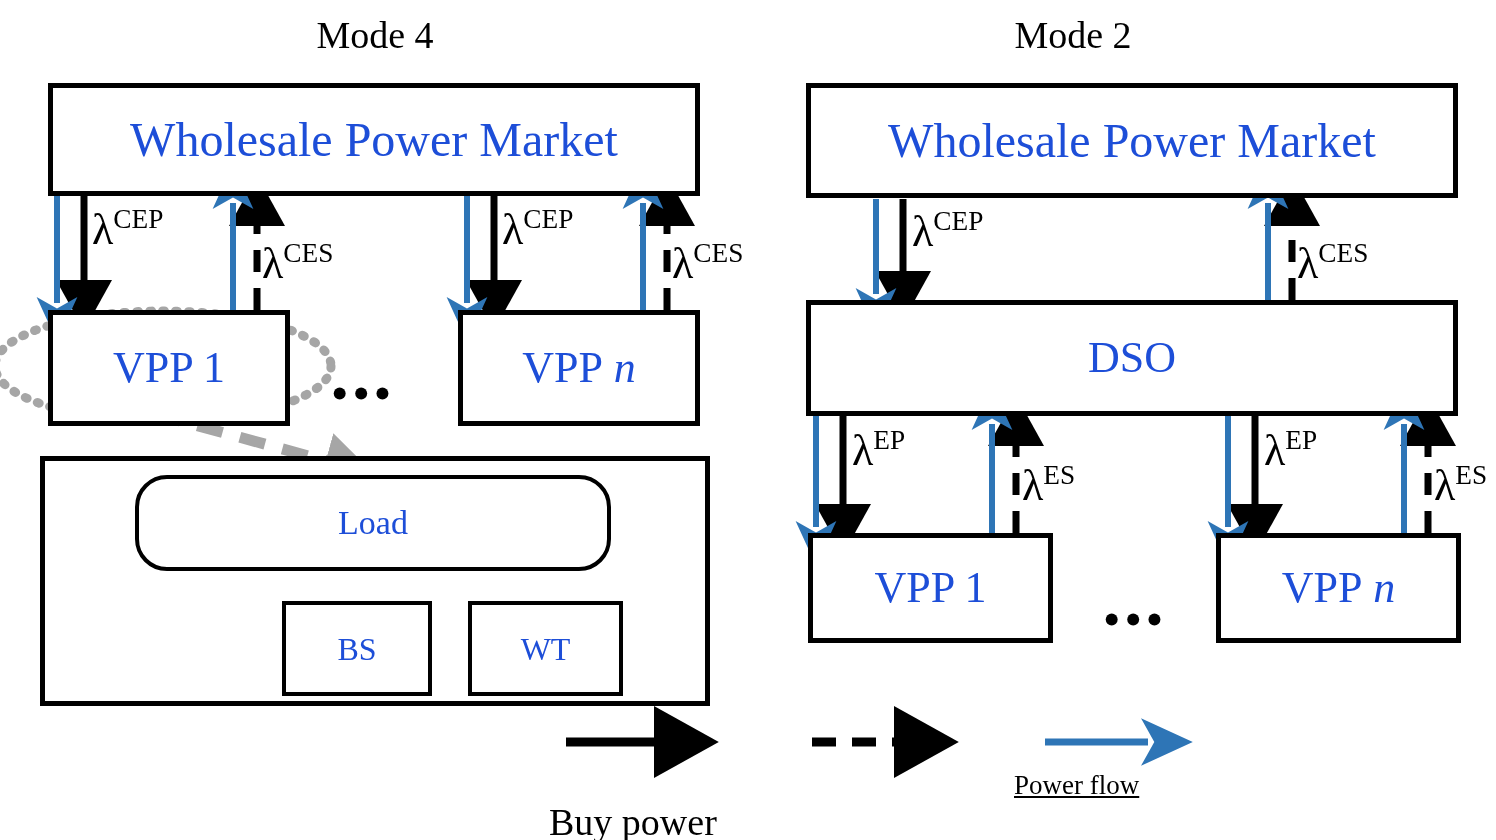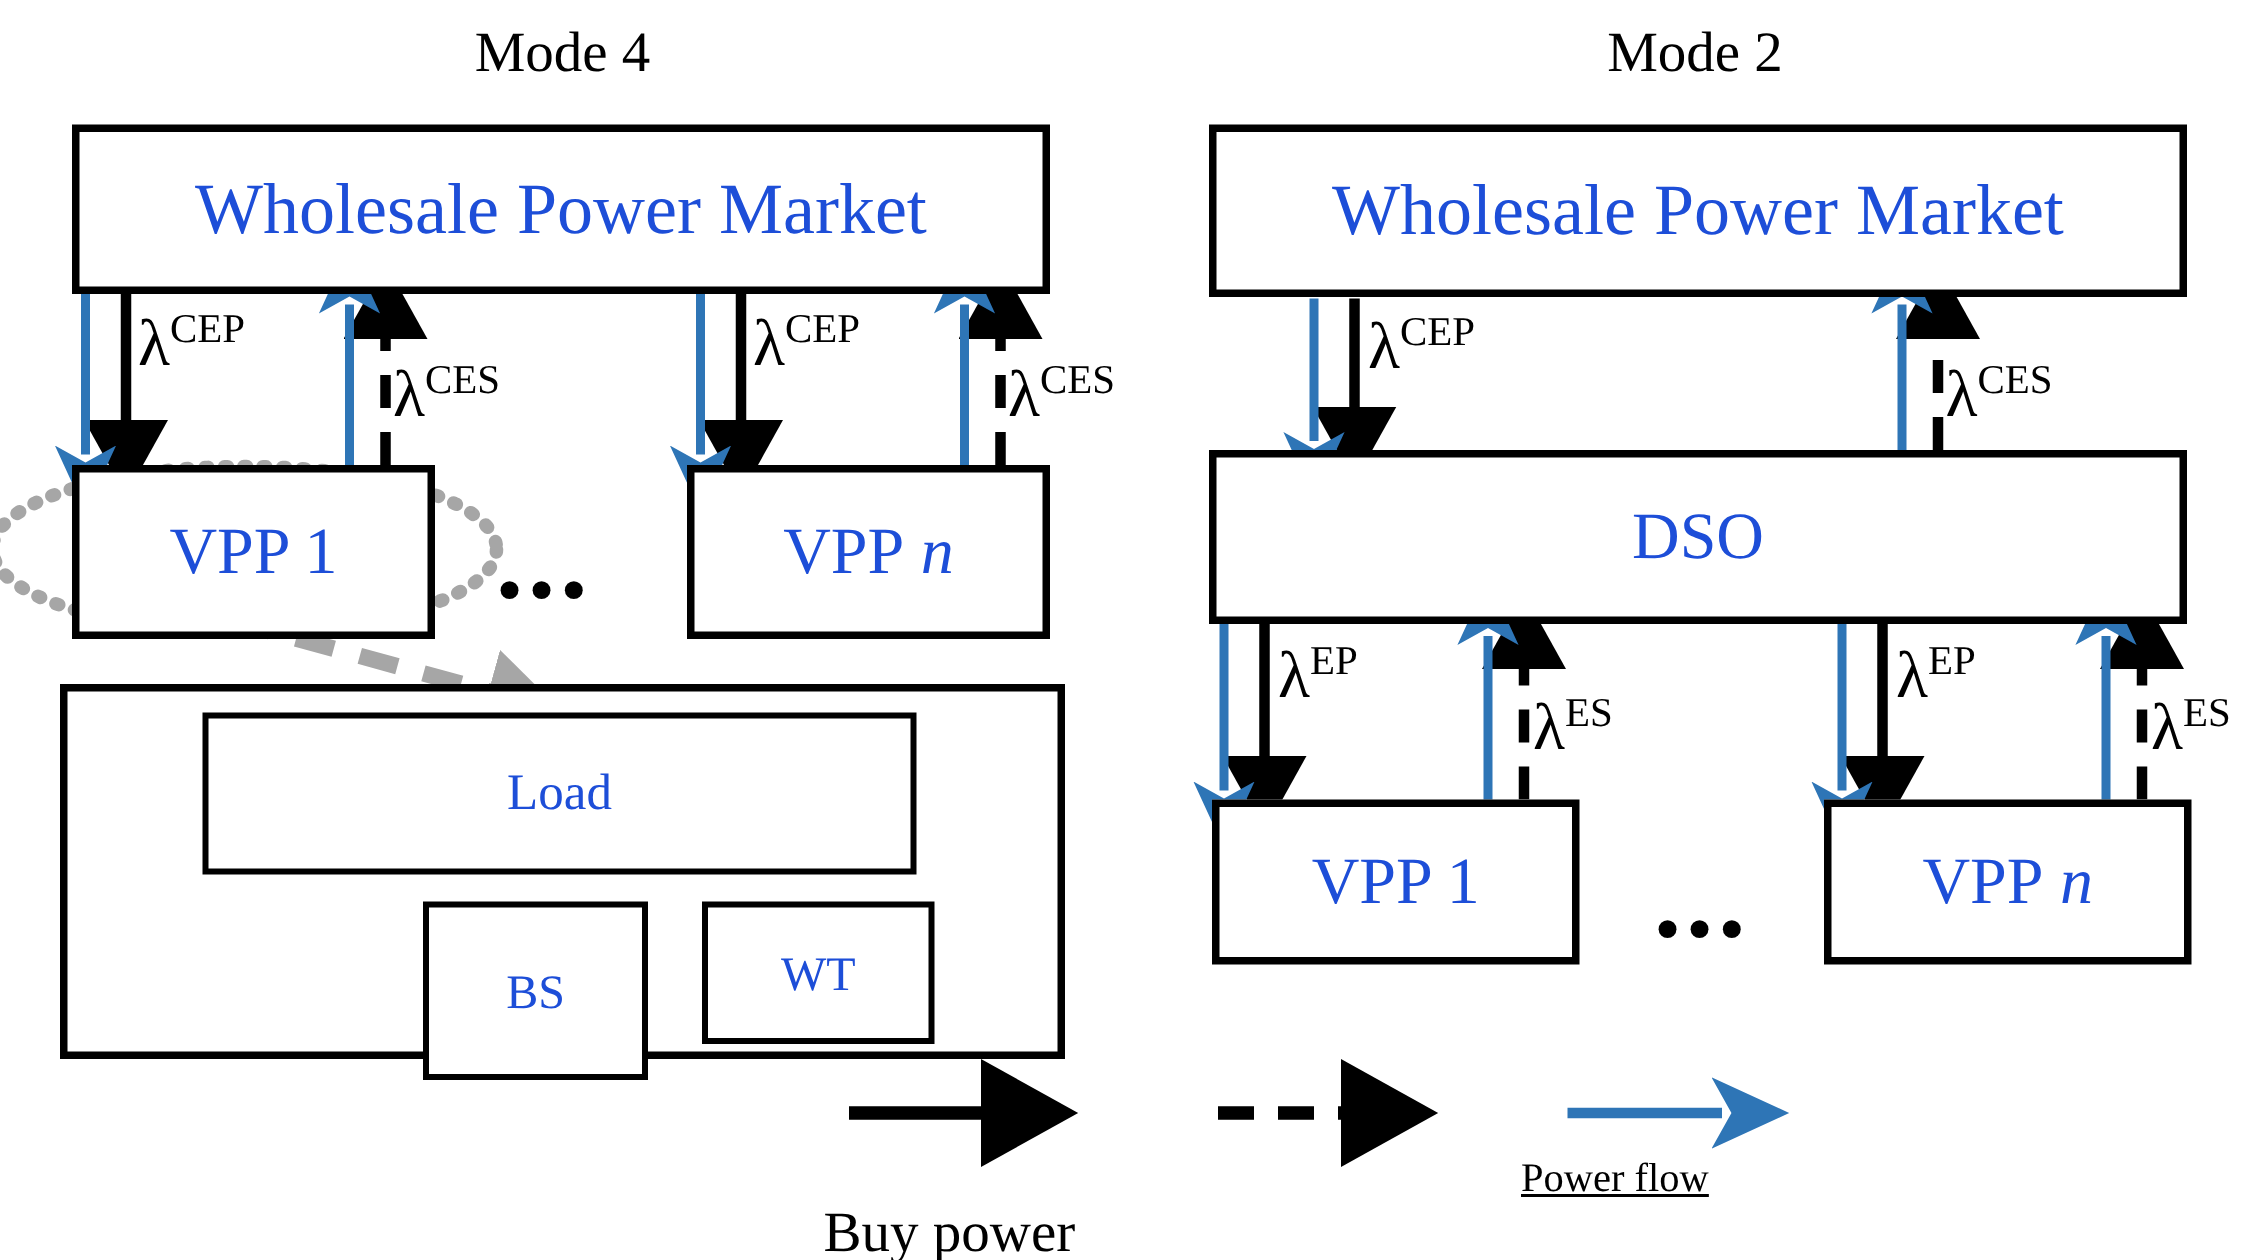--- a/index.html
+++ b/index.html
@@ -148,45 +148,45 @@
   </div>
 
   <div class="node" style="left:458px;top:310px;width:242px;height:116px;font-size:44px;">
     <span>VPP&nbsp;<i>n</i></span>
   </div>
 
   <div class="dots" style="left:332px;top:372px;font-size:44px;">•••</div>
 
   <div class="node" style="left:40px;top:456px;width:670px;height:250px;"></div>
 
-  <div class="node node-sm" style="left:135px;top:475px;width:476px;height:108px;font-size:34px;">
+  <div class="node node-sm" style="left:135px;top:475px;width:476px;height:96px;font-size:34px;border-radius:32px;">
     <span>Load</span>
   </div>
 
-  <div class="node node-sm" style="left:282px;top:601px;width:150px;height:119px;font-size:32px;">
+  <div class="node node-sm" style="left:282px;top:601px;width:150px;height:95px;font-size:32px;">
     <span>BS</span>
   </div>
   <div class="node node-sm" style="left:468px;top:601px;width:155px;height:95px;font-size:32px;">
     <span>WT</span>
   </div>
 
   <div class="lbl" style="left:92px;top:206px;font-size:44px;">
     <span class="lam">λ</span><span class="sup">CEP</span>
   </div>
   <div class="lbl" style="left:262px;top:240px;font-size:44px;">
     <span class="lam">λ</span><span class="sup">CES</span>
   </div>
   <div class="lbl" style="left:502px;top:206px;font-size:44px;">
     <span class="lam">λ</span><span class="sup">CEP</span>
   </div>
   <div class="lbl" style="left:672px;top:240px;font-size:44px;">
     <span class="lam">λ</span><span class="sup">CES</span>
   </div>
 
-  <div class="title" style="left:995px;top:16px;width:270px;font-size:38px;">Mode 2</div>
+  <div class="title" style="left:938px;top:16px;width:270px;font-size:38px;">Mode 2</div>
 
   <div class="node" style="left:806px;top:83px;width:652px;height:115px;font-size:48px;">
     <span>Wholesale Power Market</span>
   </div>
 
   <div class="node" style="left:806px;top:300px;width:652px;height:116px;font-size:44px;">
     <span>DSO</span>
   </div>
 
   <div class="node" style="left:808px;top:533px;width:245px;height:110px;font-size:44px;">

